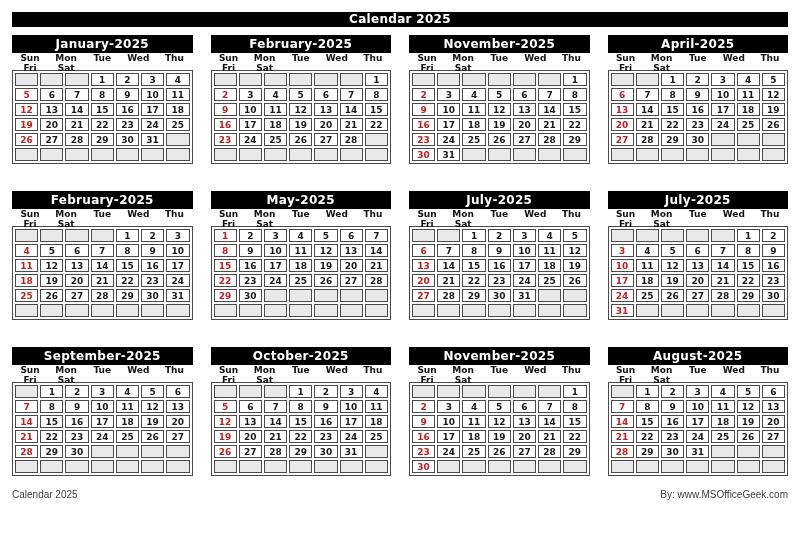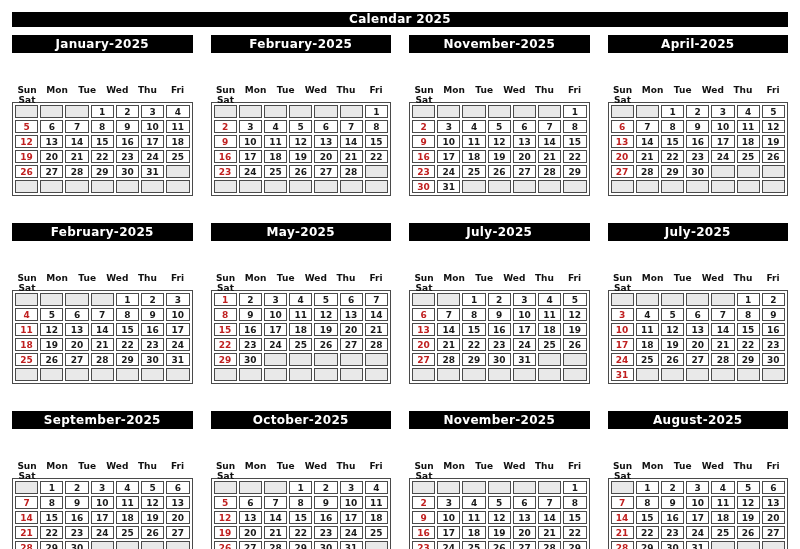--- a/index.html
+++ b/index.html
@@ -41,24 +41,23 @@
     line-height: 18px;
     background: var(--header_bg);
     color: var(--header_text);
     font-size: 12px;
     font-weight: bold;
     text-align: center;
     letter-spacing: 0.3px;
   }
   .dow-row {
     display: grid;
-    grid-template-columns: repeat(6, 1fr);
+    grid-template-columns: repeat(5, 1fr);
     height: 17px;
     align-items: center;
-    margin-top: 32px;
   }
   .dow {
     text-align: center;
     font-size: 9px;
     font-weight: bold;
     color: #111111;
   }
   .month-table {
     width: 100%;
     table-layout: fixed;

